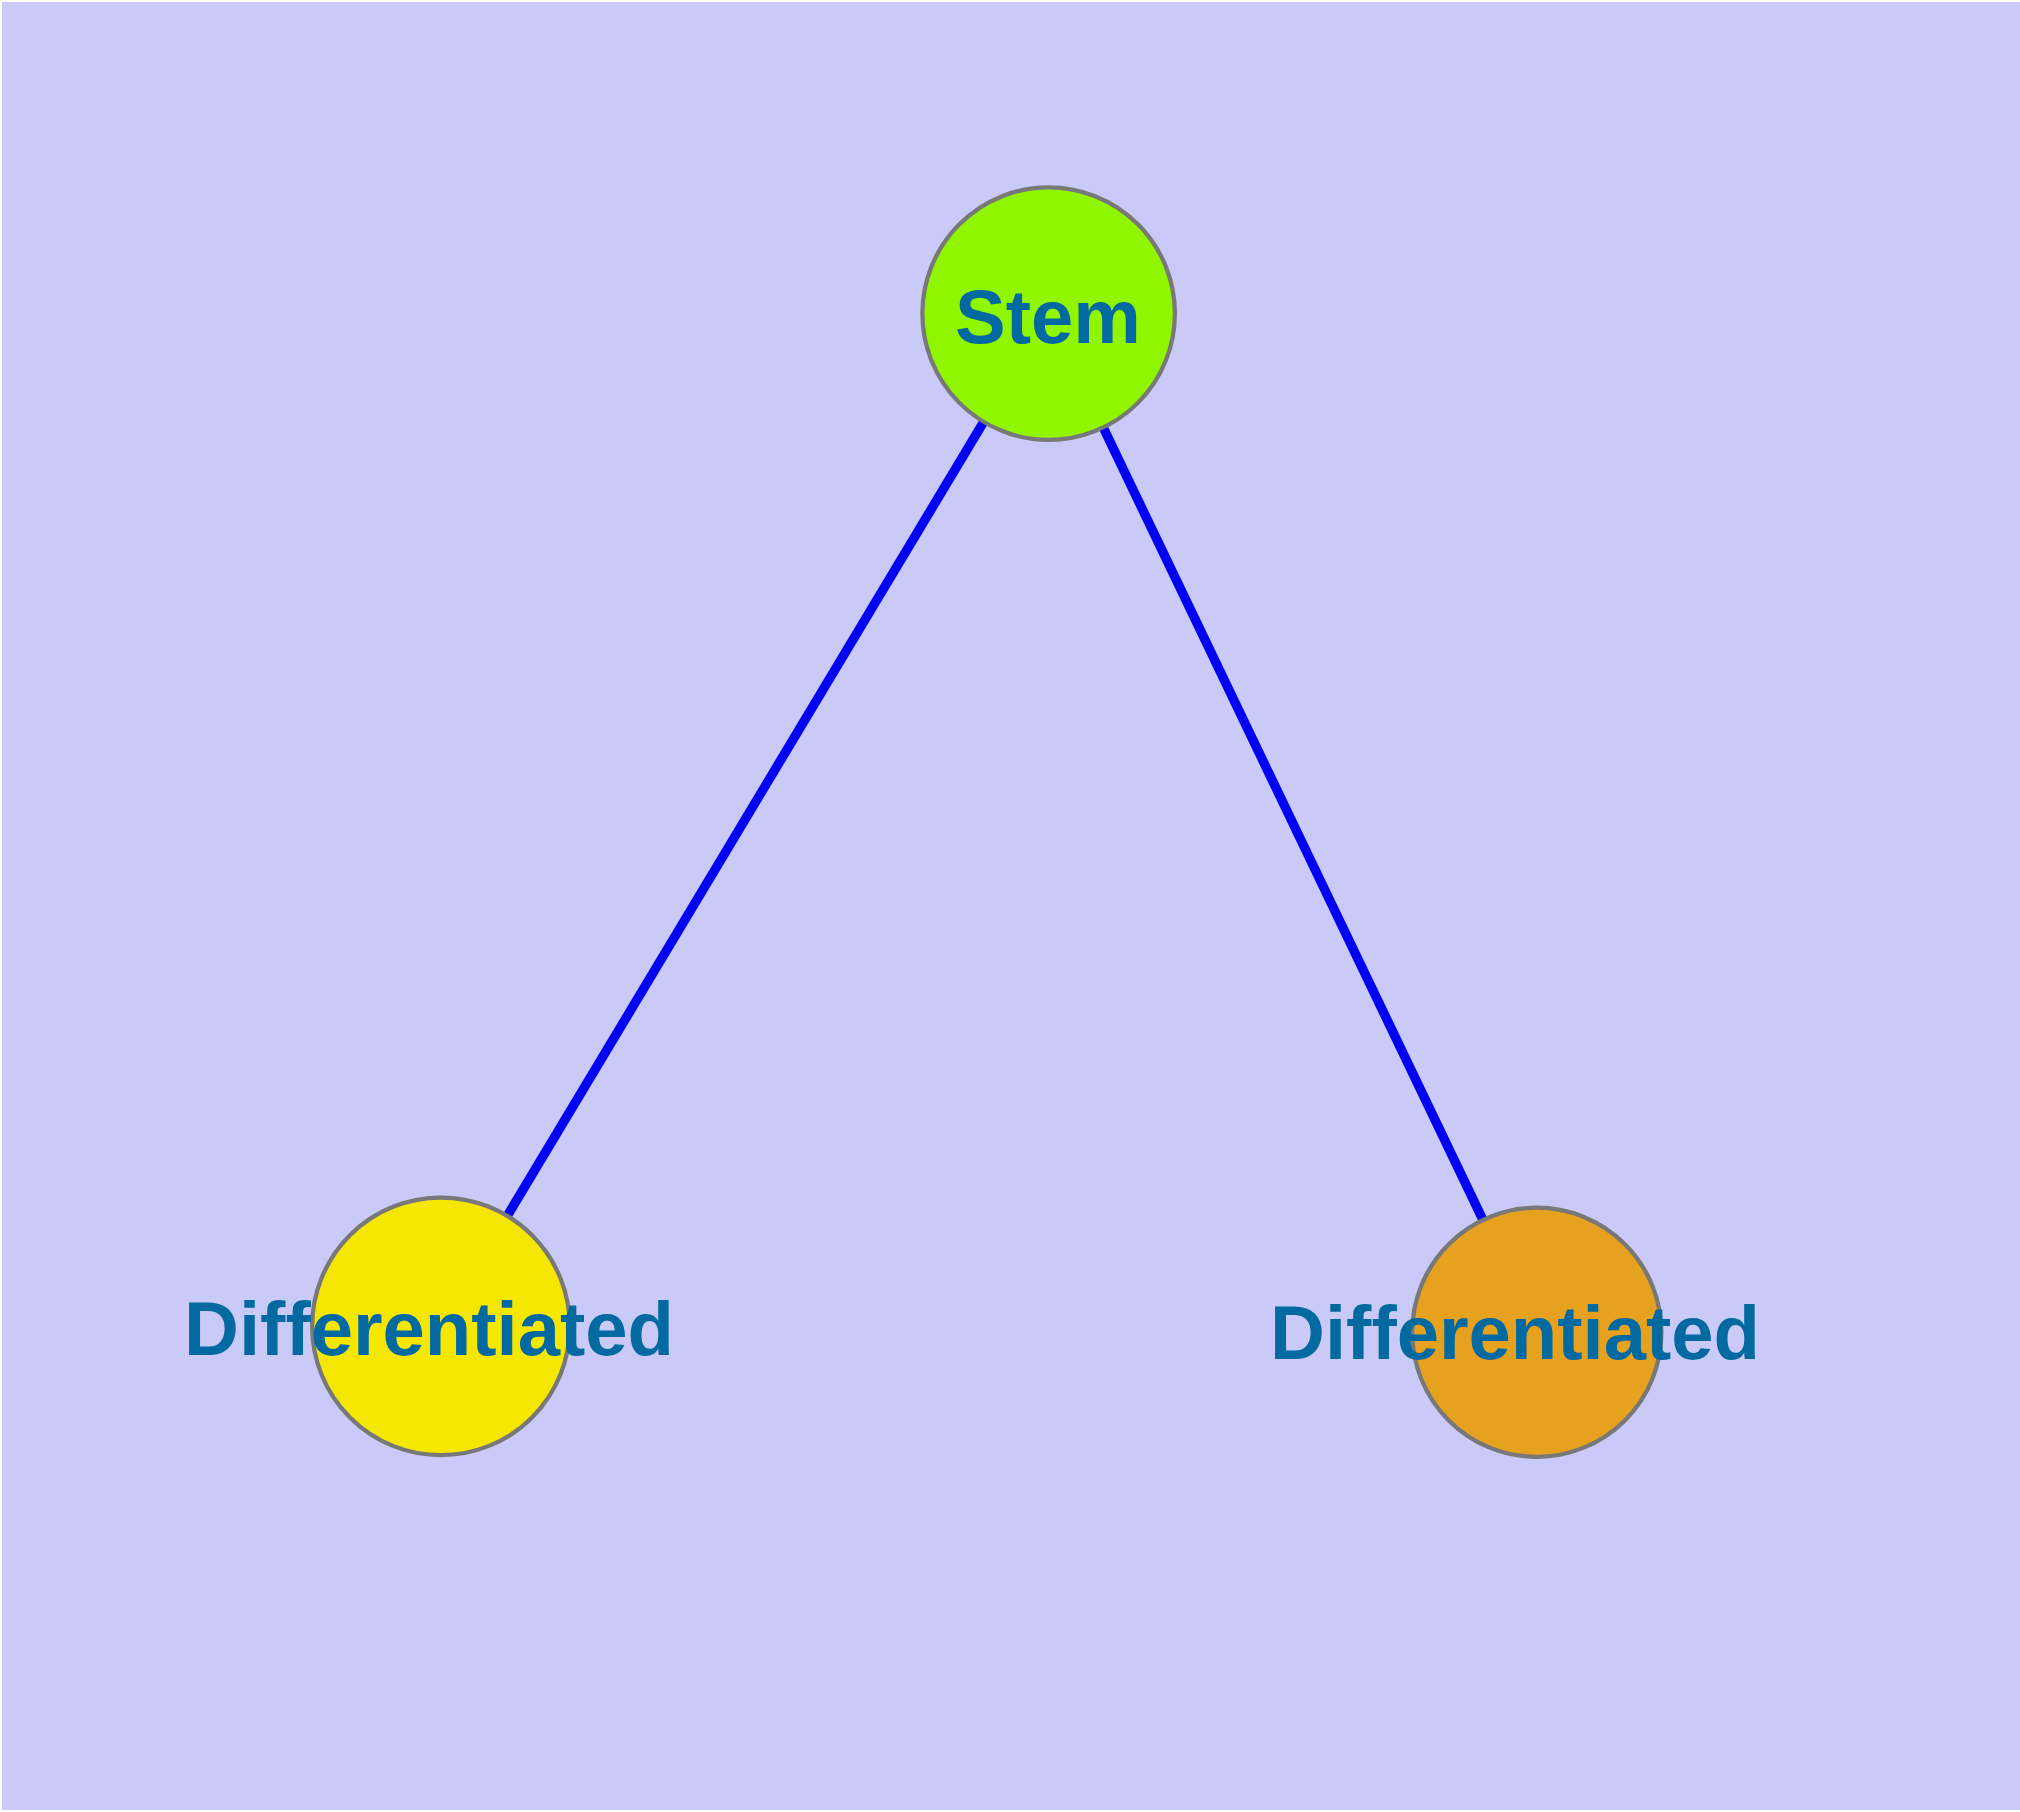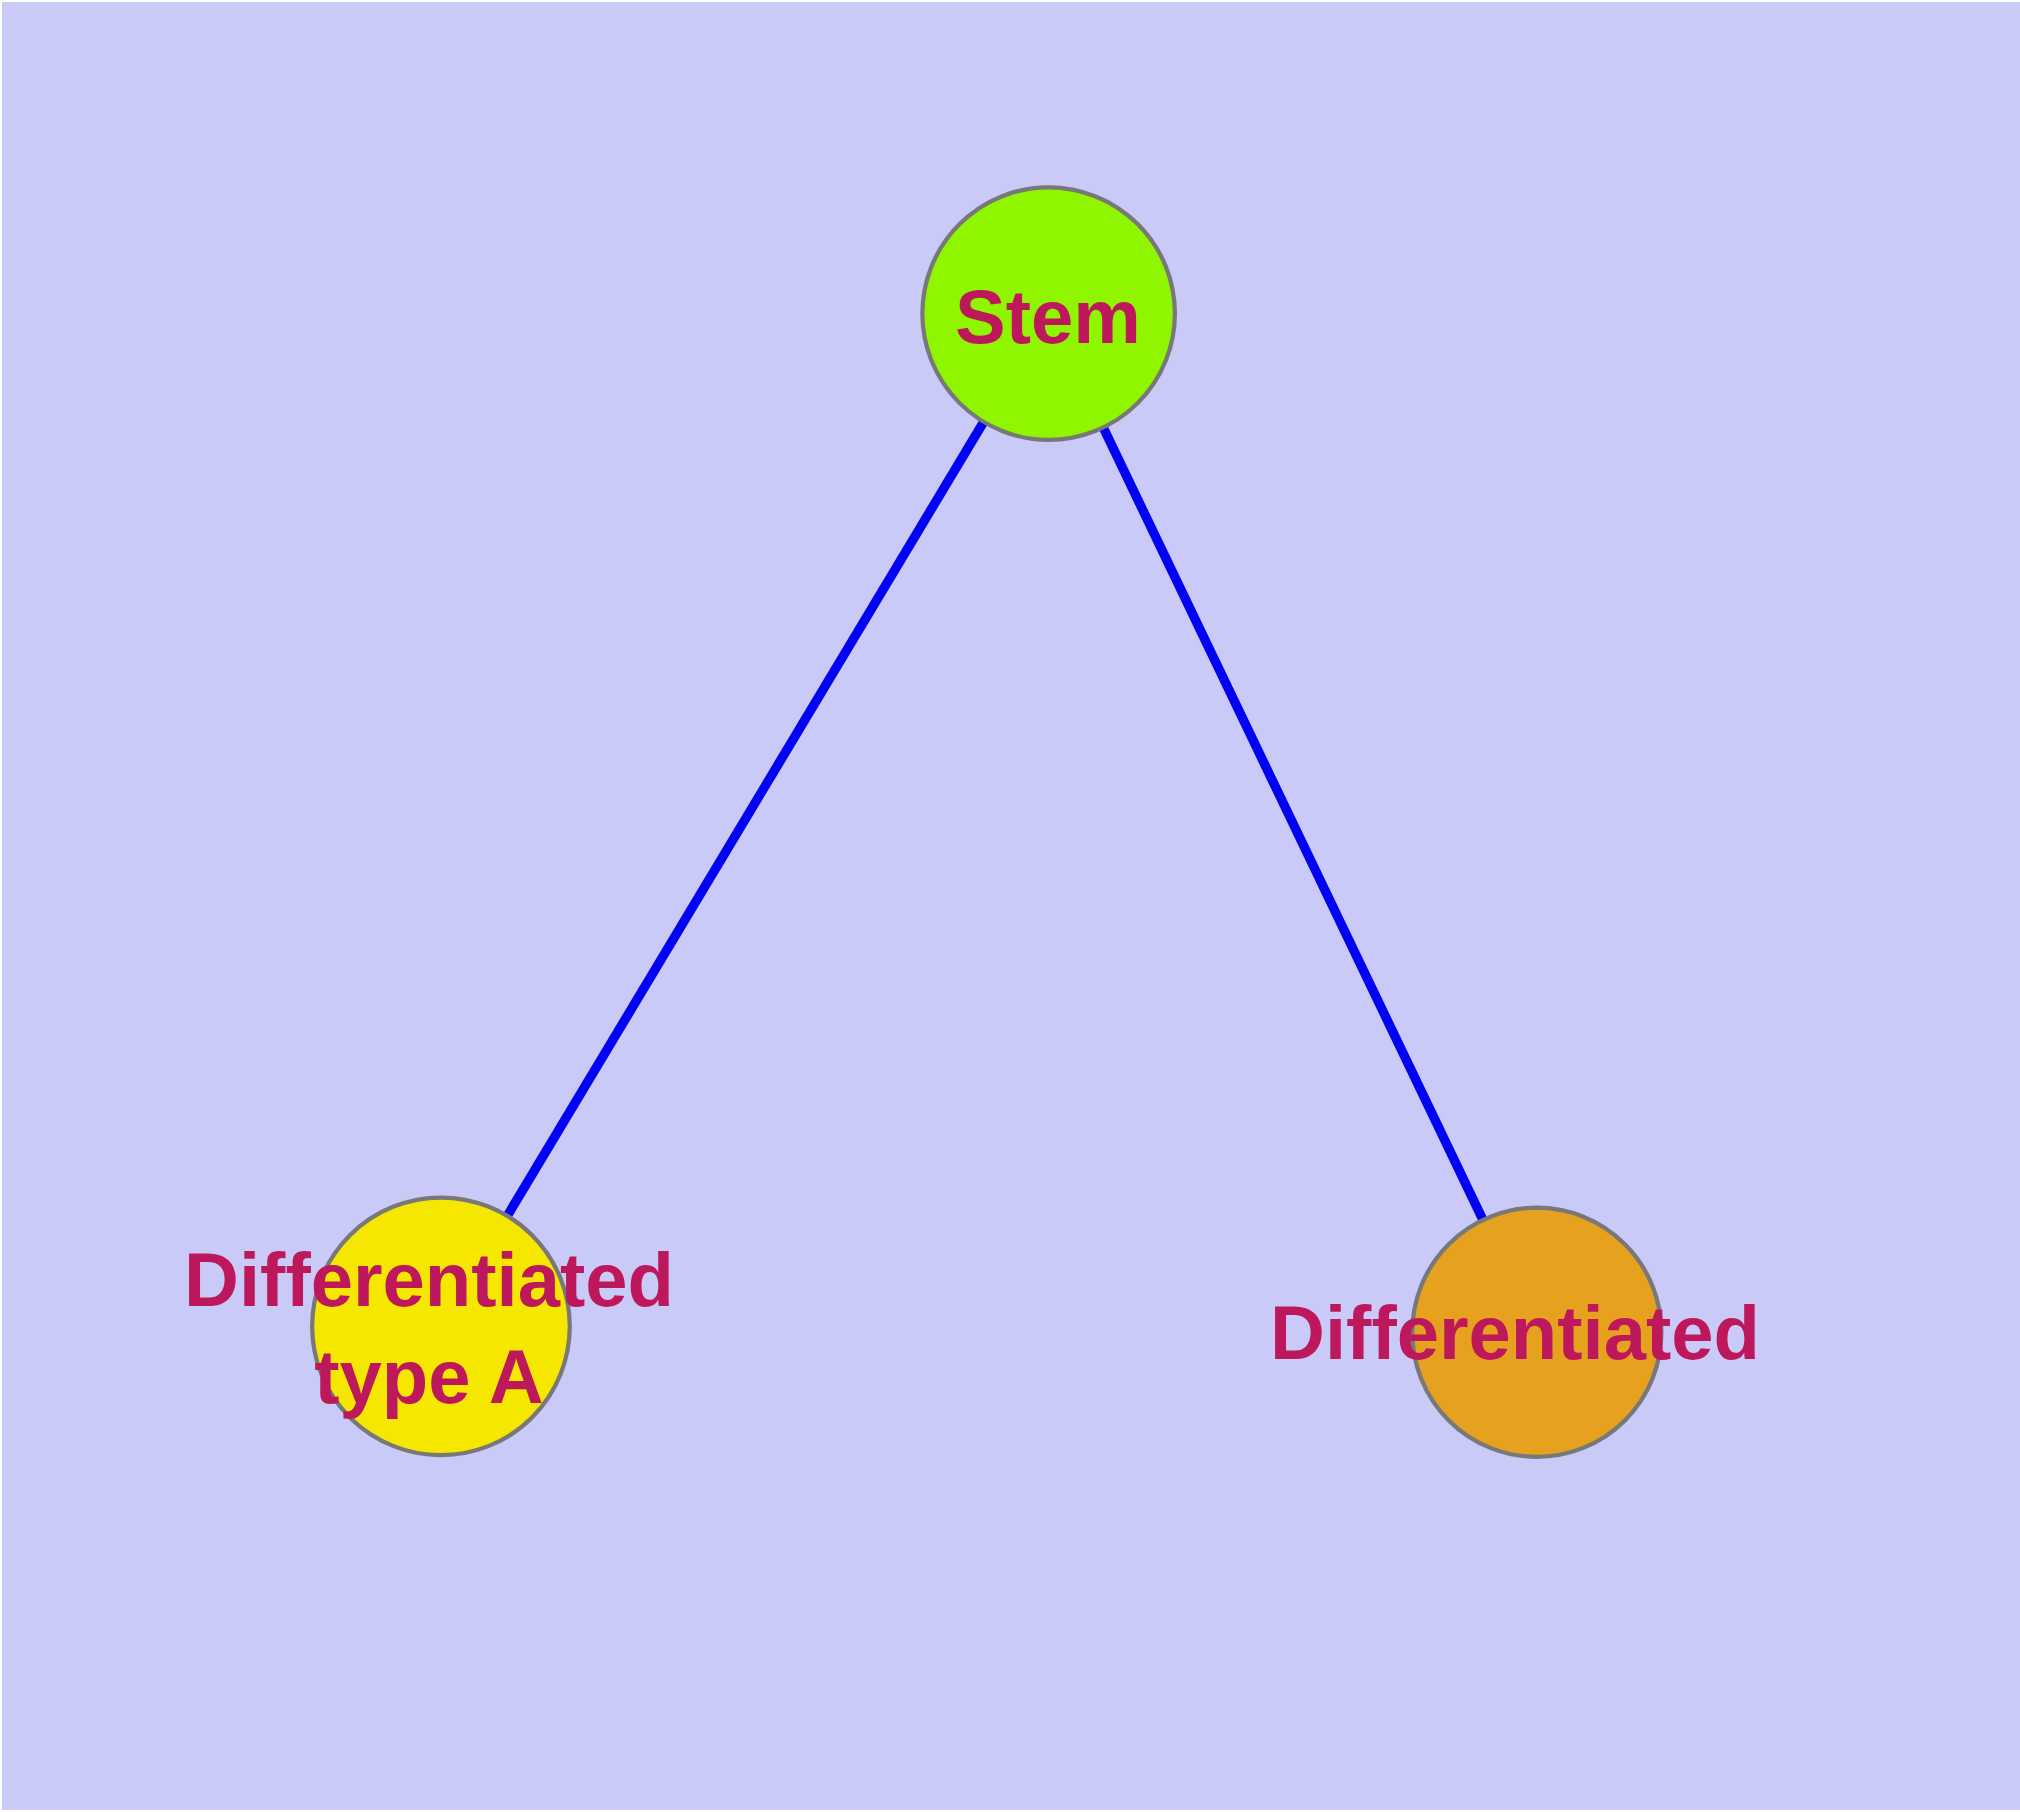--- a/index.html
+++ b/index.html
@@ -23,21 +23,21 @@
     display: block;
   }
   .node-label {
     position: absolute;
     transform: translate(-50%, -50%);
     text-align: center;
     white-space: nowrap;
     font-weight: bold;
     font-size: 76px;
     line-height: 97px;
-    color: #be185d;
+    color: #0369a1;
     pointer-events: none;
   }
   
   .edge-hairline {
     position: absolute;
     background: #ffffff;
     pointer-events: none;
   }
   .edge-hairline.top    { left: 0; top: 0; width: 2021px; height: 1.7px; }
   .edge-hairline.left   { left: 0; top: 0; width: 1.7px; height: 1812px; }
@@ -60,21 +60,20 @@
 
     <circle cx="520" cy="1565" r="152" stroke-width="5" fill="#F6E700" stroke="#787878"></circle>
 
     <circle cx="1813" cy="1572" r="147" stroke-width="5" fill="#E6A11F" stroke="#787878"></circle>
   </svg>
 
   <div class="node-label" style="left:1048px; top:316px;">Stem</div>
 
   <div class="node-label" style="left:429px; top:1328px;">
     <div>Differentiated</div>
-    <div>type A</div>
   </div>
 
   <div class="node-label" style="left:1515px; top:1332px;">
     <div>Differentiated</div>
   </div>
 
   <div class="edge-hairline top"></div>
   <div class="edge-hairline left"></div>
   <div class="edge-hairline bottom"></div>
 

